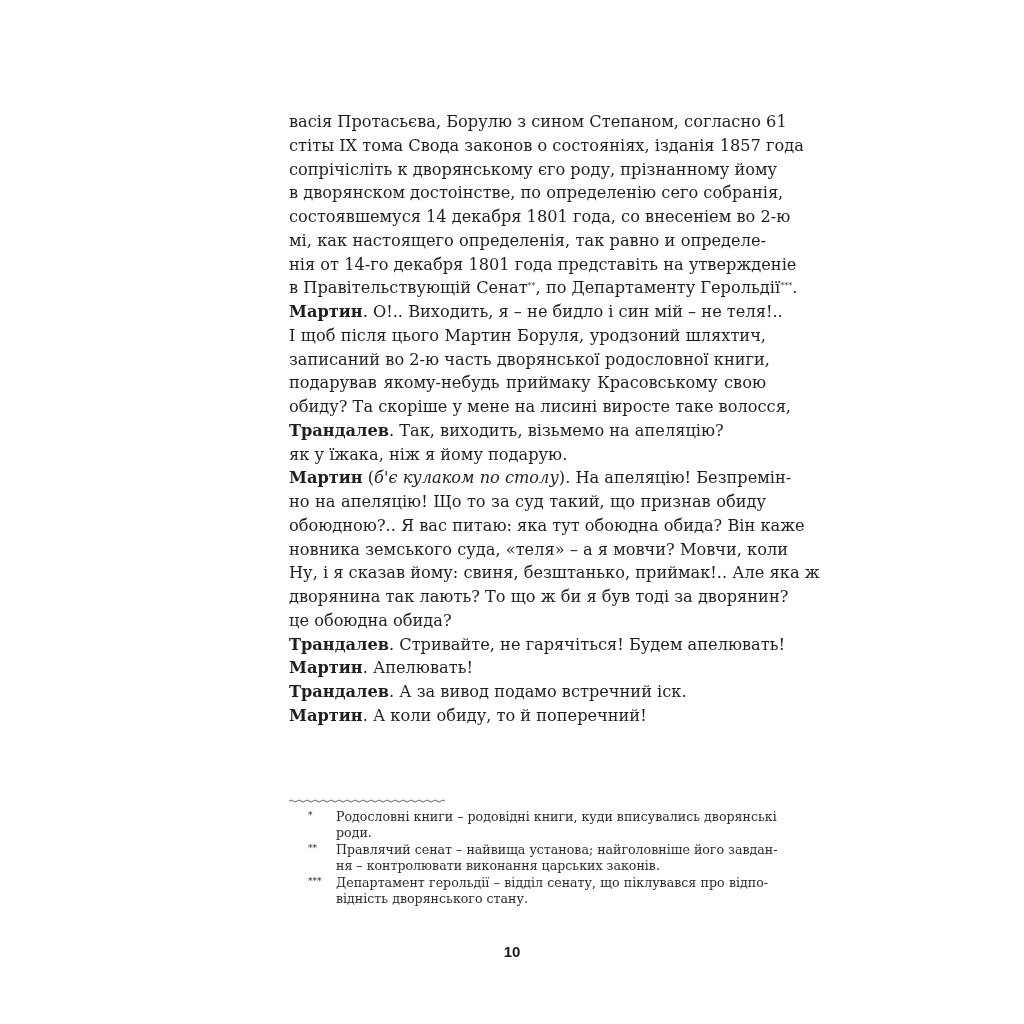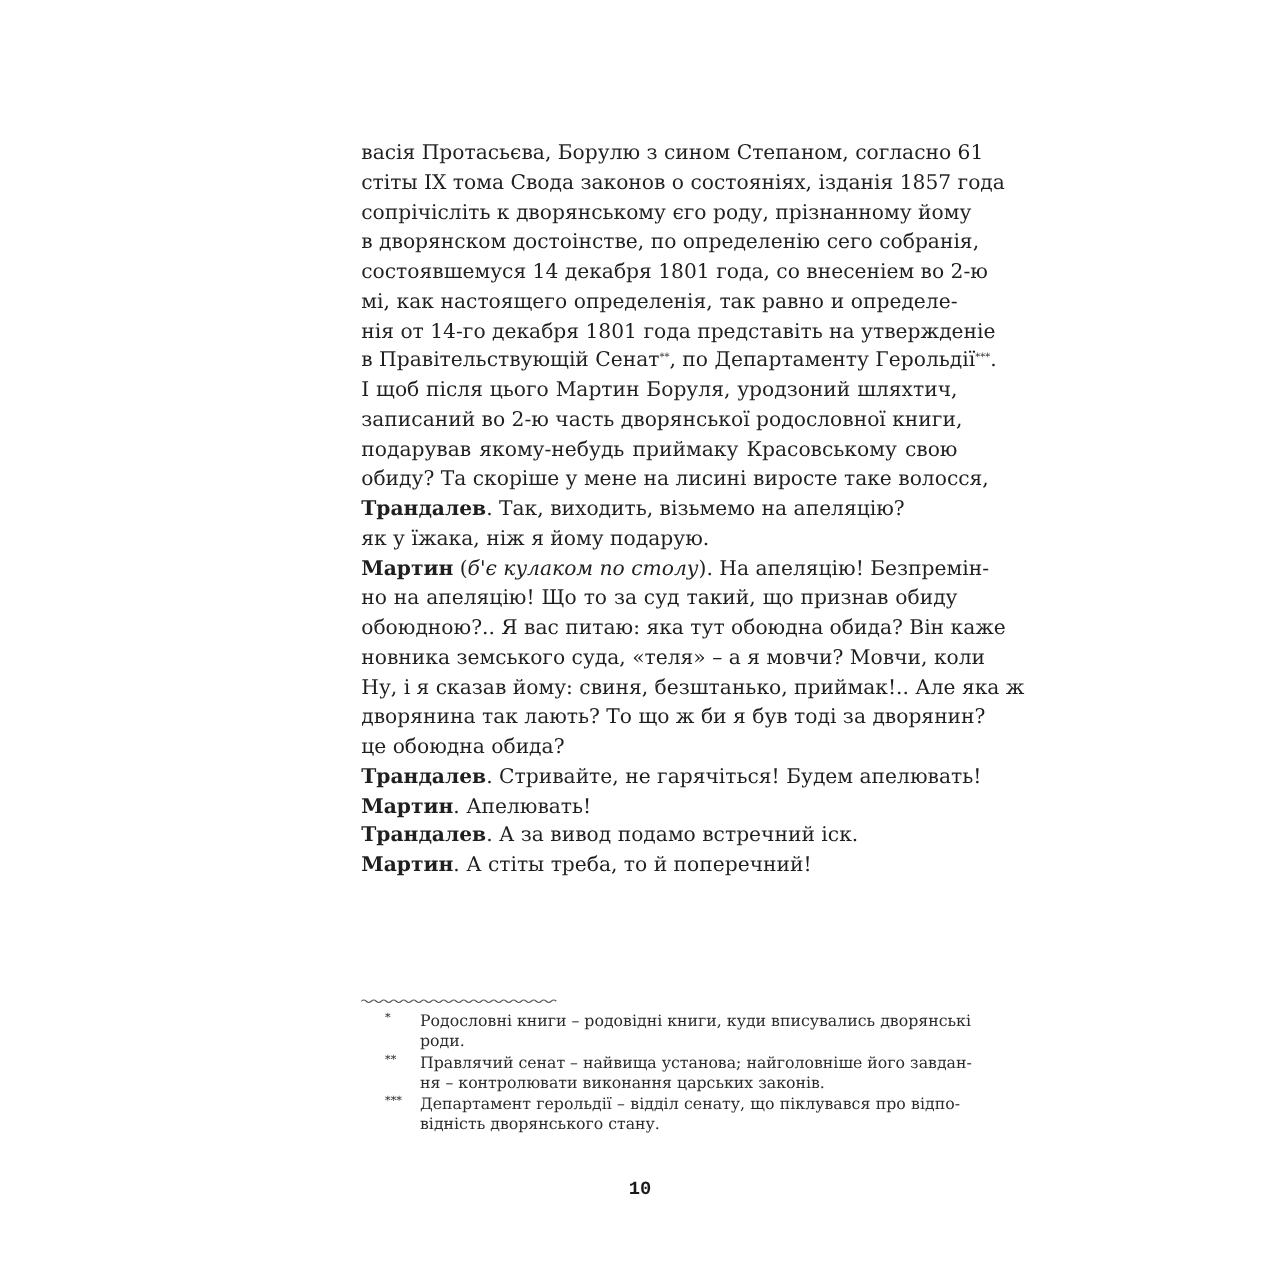--- a/index.html
+++ b/index.html
@@ -25,58 +25,59 @@
     position: absolute; left: 308px; top: 809px; width: 460px;
     font-family: "DejaVu Serif", "Liberation Serif", serif;
     font-size: 12.6px; line-height: 16.4px; color: #2a2a2a;
   }
   .fn-item { position: relative; padding-left: 28px; }
   .fn-mark { position: absolute; left: 0; top: -2px; font-size: 9px; }
   .fn-line { display: block; white-space: nowrap; text-align: justify; text-align-last: justify; }
   .fn-line.last { text-align-last: left; }
   .page-number {
     position: absolute; left: 0; width: 1024px; top: 943px; text-align: center;
-    font-family: Liberation Mono, monospace; font-weight: bold;
+    font-family: Liberation Sans, sans-serif; font-weight: bold;
     font-size: 15px; color: #1a1a1a;
   }
 </style>
 </head>
 <body>
 
 <div class="page">
   <div class="body-text">
     <span class="line">васія Протасьєва, Борулю з сином Степаном, согласно 61</span>
     <span class="line">стіты IX тома Свода законов о состояніях, ізданія 1857 года</span>
     <span class="line">сопрічісліть к дворянському єго роду, прізнанному йому</span>
     <span class="line">в дворянском достоінстве, по определенію сего собранія,</span>
     <span class="line">состоявшемуся 14 декабря 1801 года, со внесеніем во 2-ю</span>
     <span class="line">мі, как настоящего определенія, так равно и определе-</span>
     <span class="line">нія от 14-го декабря 1801 года представіть на утвержденіе</span>
     <span class="line"><span>в Правітельствующій Сенат</span><sup class="fn">**</sup><span>, по Департаменту Герольдії</span><sup class="fn">***</sup><span>.</span></span>
 
+    <span class="line"><span class="speaker">Мартин</span><span>. О!.. Виходить, я – не бидло і син мій – не теля!..</span></span>
     <span class="line">І щоб після цього Мартин Боруля, уродзоний шляхтич,</span>
     <span class="line">записаний во 2-ю часть дворянської родословної книги,</span>
     <span class="line">подарував якому-небудь приймаку Красовському свою</span>
     <span class="line">обиду? Та скоріше у мене на лисині виросте таке волосся,</span>
     <span class="line last"><span class="speaker">Трандалев</span><span>. Так, виходить, візьмемо на апеляцію?</span></span>
 
     <span class="line last">як у їжака, ніж я йому подарую.</span>
 
     <span class="line"><span class="speaker">Мартин</span><span> (</span><span class="stage">б'є кулаком по столу</span><span>). На апеляцію! Безпремін-</span></span>
     <span class="line">но на апеляцію! Що то за суд такий, що признав обиду</span>
     <span class="line">обоюдною?.. Я вас питаю: яка тут обоюдна обида? Він каже</span>
     <span class="line">новника земського суда, «теля» – а я мовчи? Мовчи, коли</span>
     <span class="line">Ну, і я сказав йому: свиня, безштанько, приймак!.. Але яка ж</span>
     <span class="line">дворянина так лають? То що ж би я був тоді за дворянин?</span>
     <span class="line last">це обоюдна обида?</span>
 
     <span class="line last"><span class="speaker">Трандалев</span><span>. Стривайте, не гарячіться! Будем апелювать!</span></span>
     <span class="line last"><span class="speaker">Мартин</span><span>. Апелювать!</span></span>
     <span class="line last"><span class="speaker">Трандалев</span><span>. А за вивод подамо встречний іск.</span></span>
-    <span class="line last"><span class="speaker">Мартин</span><span>. А стіты треба, то й поперечний!</span></span>
+    <span class="line last"><span class="speaker">Мартин</span><span>. А коли обиду, то й поперечний!</span></span>
   </div>
 </div>
 
 <svg class="rule" viewBox="0 0 158 8" preserveAspectRatio="none">
   <path d="M0 4 Q2 2 4 4 T8 4 T12 4 T16 4 T20 4 T24 4 T28 4 T32 4 T36 4 T40 4 T44 4 T48 4 T52 4 T56 4 T60 4 T64 4 T68 4 T72 4 T76 4 T80 4 T84 4 T88 4 T92 4 T96 4 T100 4 T104 4 T108 4 T112 4 T116 4 T120 4 T124 4 T128 4 T132 4 T136 4 T140 4 T144 4 T148 4 T152 4 T156 4" fill="none" stroke="#555" stroke-width="0.9"></path>
 </svg>
 
 <div class="footnotes">
   <div class="fn-item">
     <span class="fn-mark">*</span>

